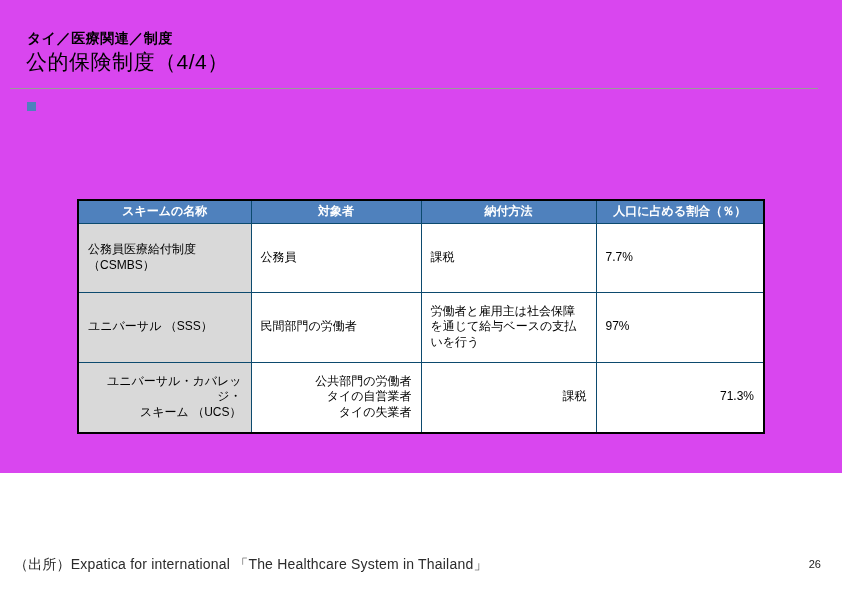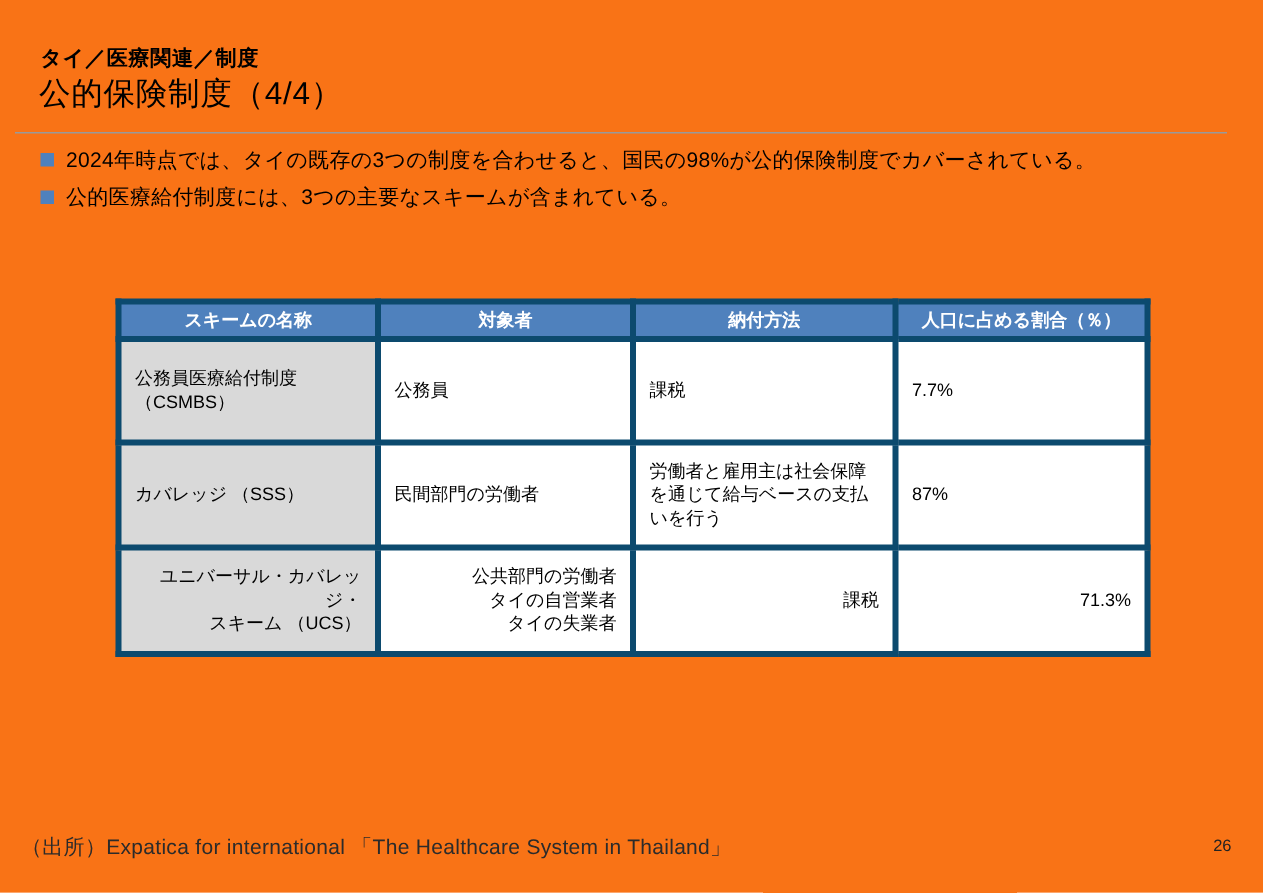--- a/index.html
+++ b/index.html
@@ -9,21 +9,21 @@
   }
   *{margin:0;padding:0;box-sizing:border-box;}
   html,body{background:#fff;}
   body{
     width:842px;height:595px;
     font-family:"Liberation Sans","DejaVu Sans",sans-serif;
     color:#000;
     position:relative;
     overflow:hidden;
   }
-  .slide{position:absolute;inset:0;width:842px;height:595px;background:#f97316;}
+  .slide{position:absolute;inset:0;width:842px;height:473px;background:#d946ef;}
 
   .pretitle{
     position:absolute;left:27px;top:30px;
     font-size:14px;font-weight:bold;letter-spacing:.5px;
   }
   .title{
     position:absolute;left:26px;top:48px;
     font-size:21px;font-weight:normal;letter-spacing:.5px;
   }
   .rule{
@@ -38,21 +38,21 @@
     background:var(--bullet-blue);
   }
   .bullet-text{margin-left:8px;font-size:14px;line-height:1.15;letter-spacing:.2px;}
 
   table.scheme-table{
     position:absolute;left:77px;top:199px;width:686px;
     border-collapse:collapse;table-layout:fixed;
     border:2px solid #000;
   }
   .scheme-table th,.scheme-table td{
-    border:4px solid #0c4a6e;
+    border:1px solid #0c4a6e;
     vertical-align:middle;
     white-space:pre-line;
   }
   .scheme-table thead th{
     background:var(--header-blue);
     color:#fff;font-weight:bold;font-size:12px;
     height:23px;text-align:center;padding:2px 4px;
   }
   .scheme-table td{
     font-size:12px;line-height:1.3;
@@ -77,25 +77,20 @@
 
 <div class="slide">
 
   <div class="pretitle">タイ／医療関連／制度</div>
   <div class="title">公的保険制度（4/4）</div>
   <div class="rule"></div>
 
   <div class="bullets">
     <div class="bullet-row">
       <span class="bullet-sq"></span>
-      <span class="bullet-text">2024年時点では、タイの既存の3つの制度を合わせると、国民の98%が公的保険制度でカバーされている。</span>
-    </div>
-    <div class="bullet-row">
-      <span class="bullet-sq"></span>
-      <span class="bullet-text">公的医療給付制度には、3つの主要なスキームが含まれている。</span>
     </div>
   </div>
 
   <table class="scheme-table">
     <colgroup>
       <col style="width:173px">
       <col style="width:170px">
       <col style="width:175px">
       <col style="width:168px">
     </colgroup>
@@ -109,24 +104,24 @@
     </thead>
     <tbody>
       <tr>
         <td class="label-cell">公務員医療給付制度
 （CSMBS）</td>
         <td>公務員</td>
         <td>課税</td>
         <td>7.7%</td>
       </tr>
       <tr>
-        <td class="label-cell">カバレッジ （SSS）</td>
+        <td class="label-cell">ユニバーサル （SSS）</td>
         <td>民間部門の労働者</td>
         <td>労働者と雇用主は社会保障を通じて給与ベースの支払いを行う</td>
-        <td>87%</td>
+        <td>97%</td>
       </tr>
       <tr>
         <td class="label-cell">ユニバーサル・カバレッジ・
 スキーム （UCS）</td>
         <td>公共部門の労働者
 タイの自営業者
 タイの失業者</td>
         <td>課税</td>
         <td>71.3%</td>
       </tr>

